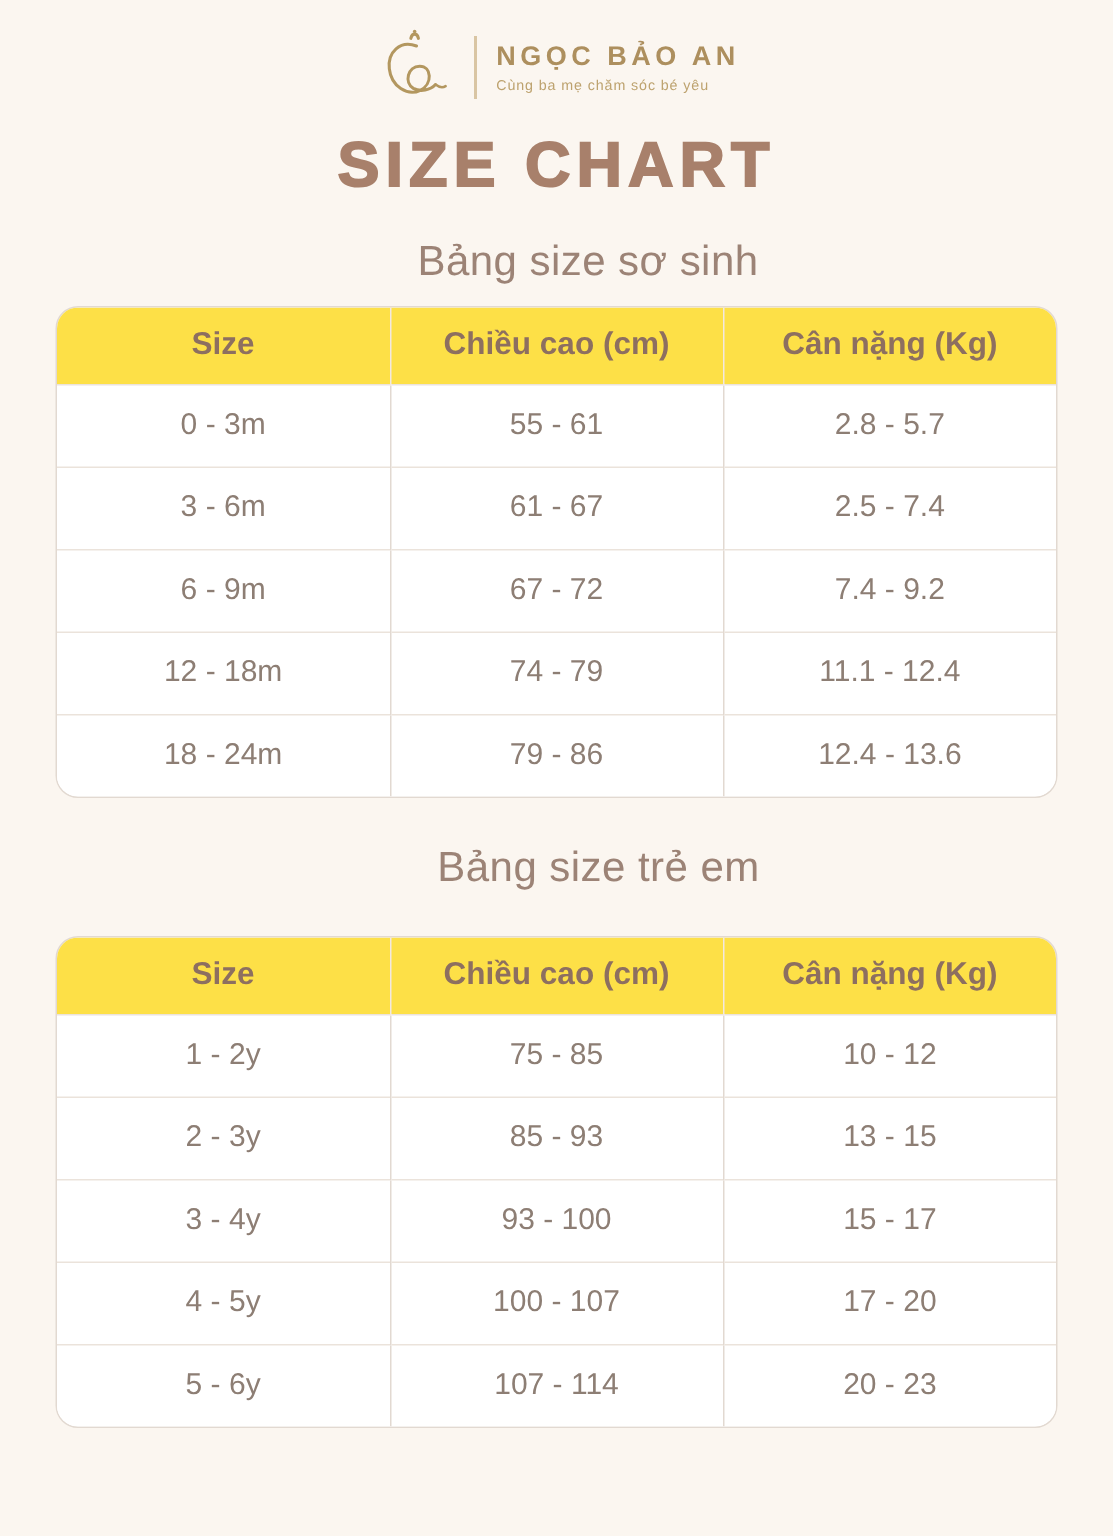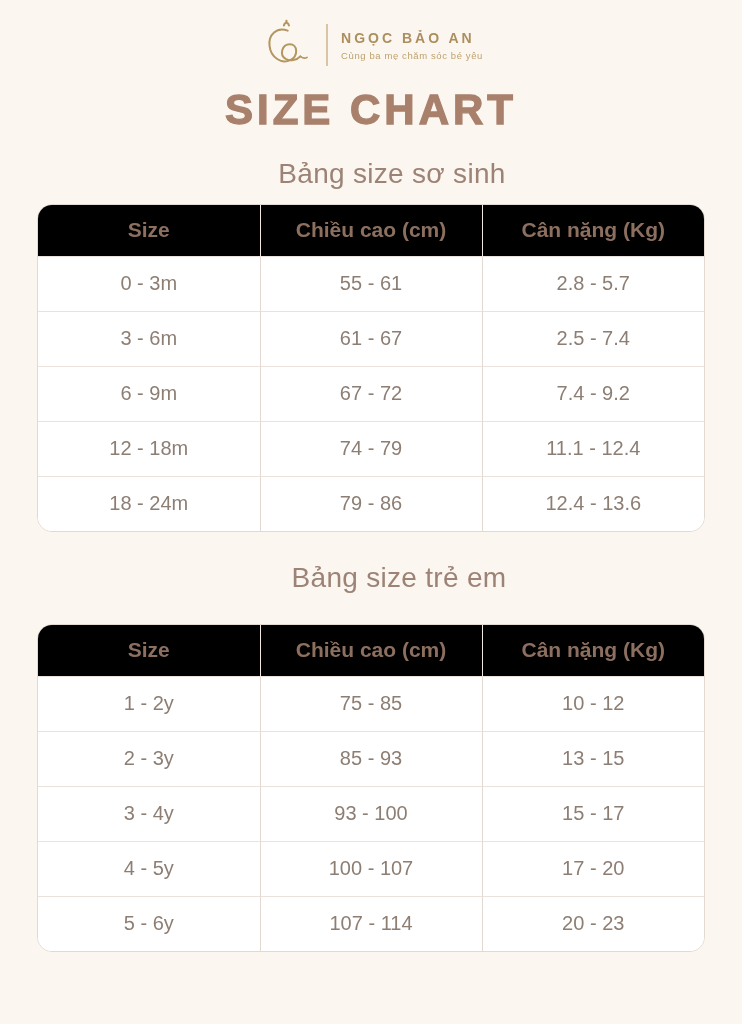--- a/index.html
+++ b/index.html
@@ -16,21 +16,21 @@
     display: flex;
     align-items: center;
     justify-content: center;
     gap: 13px;
     height: 58px;
   }
   .brand-logo { width: 54px; height: 54px; display: block; }
   .brand-divider { width: 2px; height: 42px; background: #cdb489; opacity: .75; }
   .brand-text { display: flex; flex-direction: column; justify-content: center; }
   .brand-name {
-    font-size: 14px;
+    font-size: 18px;
     letter-spacing: 3px;
     color: #ad8f5e;
     font-weight: bold;
   }
   .brand-tagline {
     margin-top: 4px;
     font-size: 9.5px;
     letter-spacing: .6px;
     color: #bda26e;
   }
@@ -62,21 +62,21 @@
     border: 1px solid #e2d9d1;
     border-radius: 15px;
     overflow: hidden;
   }
   table.size-table {
     width: 100%;
     border-collapse: collapse;
     table-layout: fixed;
   }
   .size-table th {
-    background: #000000;
+    background: #fde047;
     height: 51px;
     font-size: 21px;
     font-weight: bold;
     color: #8d6f60;
     text-align: center;
     border-right: 1px solid #f3e8e0;
   }
   .size-table th:last-child { border-right: none; }
   .size-table td {
     height: 55px;

